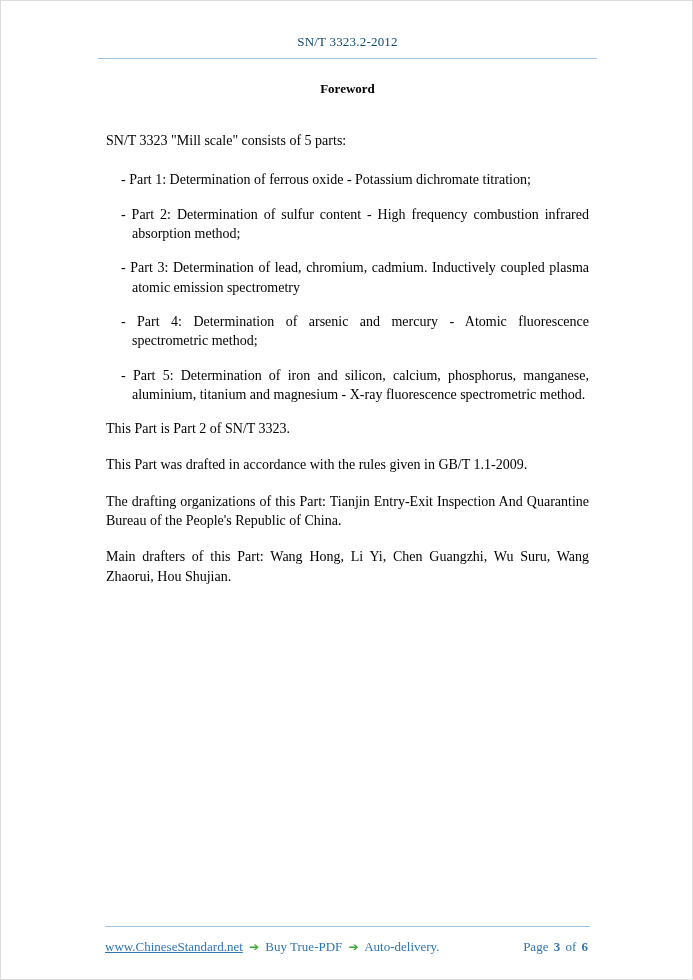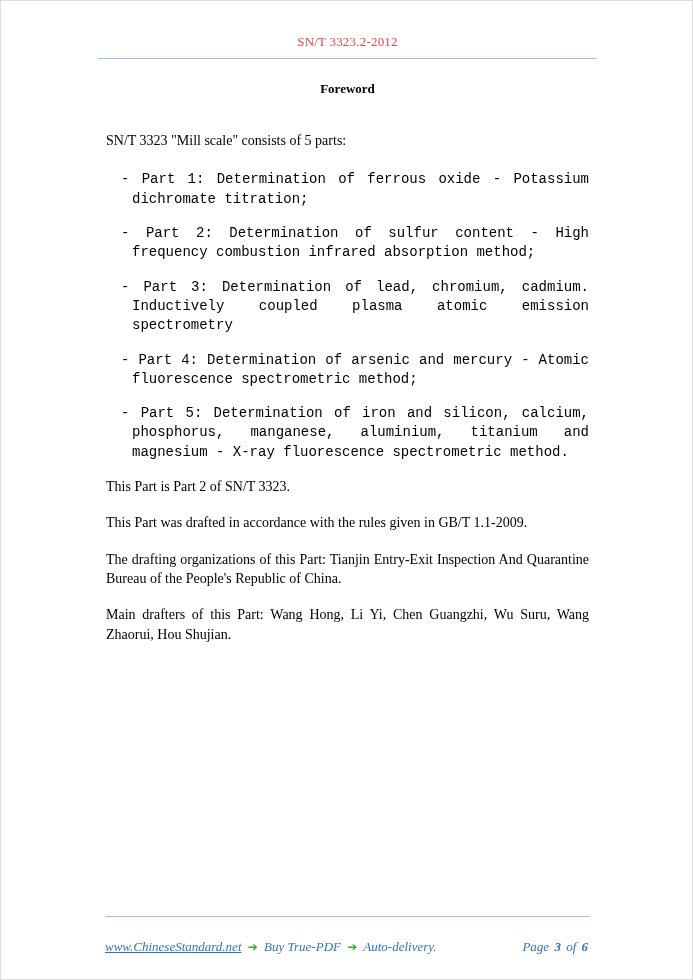--- a/index.html
+++ b/index.html
@@ -15,21 +15,21 @@
     color: #000000;
   }
 
   
   .header {
     position: absolute;
     top: 33px;
     left: 100px;
     right: 98px;
     text-align: center;
-    color: #ef4444;
+    color: #0c4a6e;
     font-size: 13px;
     letter-spacing: 0.2px;
   }
   .header-rule {
     position: absolute;
     top: 57px;
     left: 97px;
     right: 95px;
     border-top: 1px solid #9dc3e6;
   }
@@ -50,38 +50,36 @@
   .content p {
     margin: 0 0 17px 0;
     font-size: 14px;
     line-height: 1.38;
     text-align: justify;
   }
   .part-item {
     margin: 0 0 15px 0 !important;
     padding-left: 26px;
     text-indent: -11px;
-    font-family: Liberation Mono, monospace;
   }
   .intro { margin-bottom: 20px !important; }
 
   
   .footer {
     position: absolute;
     left: 104px;
     right: 102px;
     bottom: 24px;
     border-top: 1px solid #9dc3e6;
-    padding-top: 22px;
+    padding-top: 12px;
     display: flex;
     justify-content: space-between;
     align-items: baseline;
     font-size: 13px;
     color: #2e75b6;
-    font-style: italic;
   }
   .footer-left { white-space: nowrap; }
   .footer a.site-link {
     color: #2e75b6;
     text-decoration: underline;
     cursor: pointer;
   }
   .arrow {
     color: #3aaa35;
     font-family: "DejaVu Sans", sans-serif;

